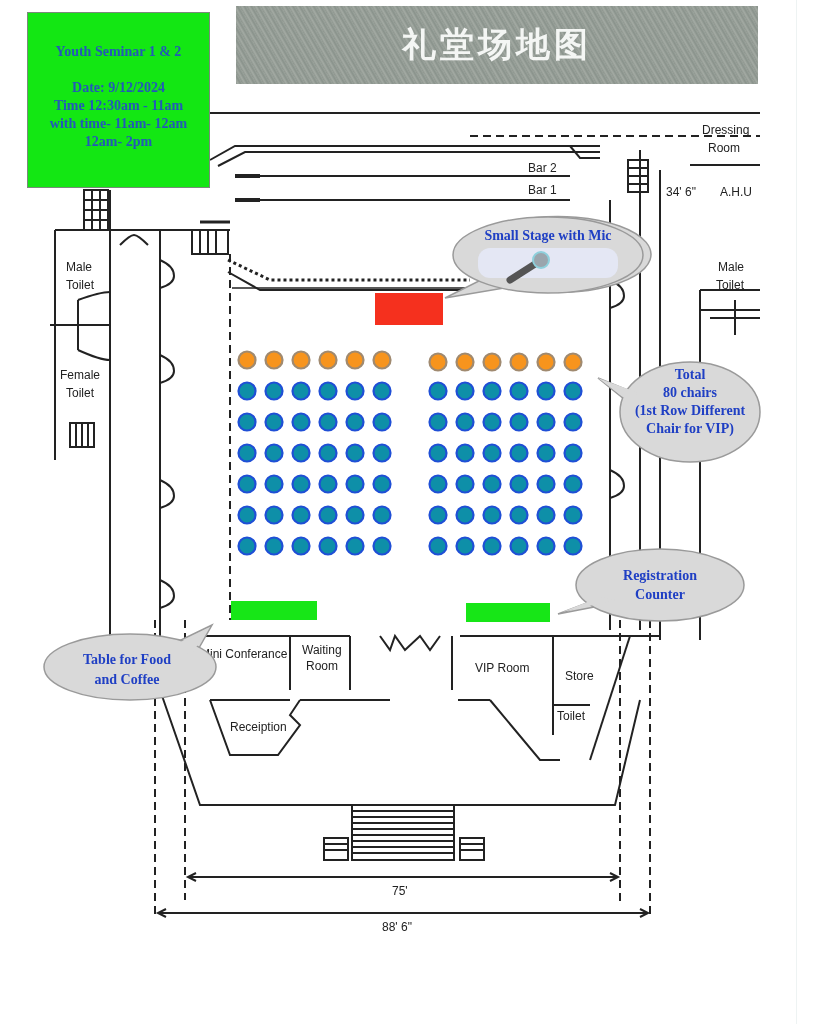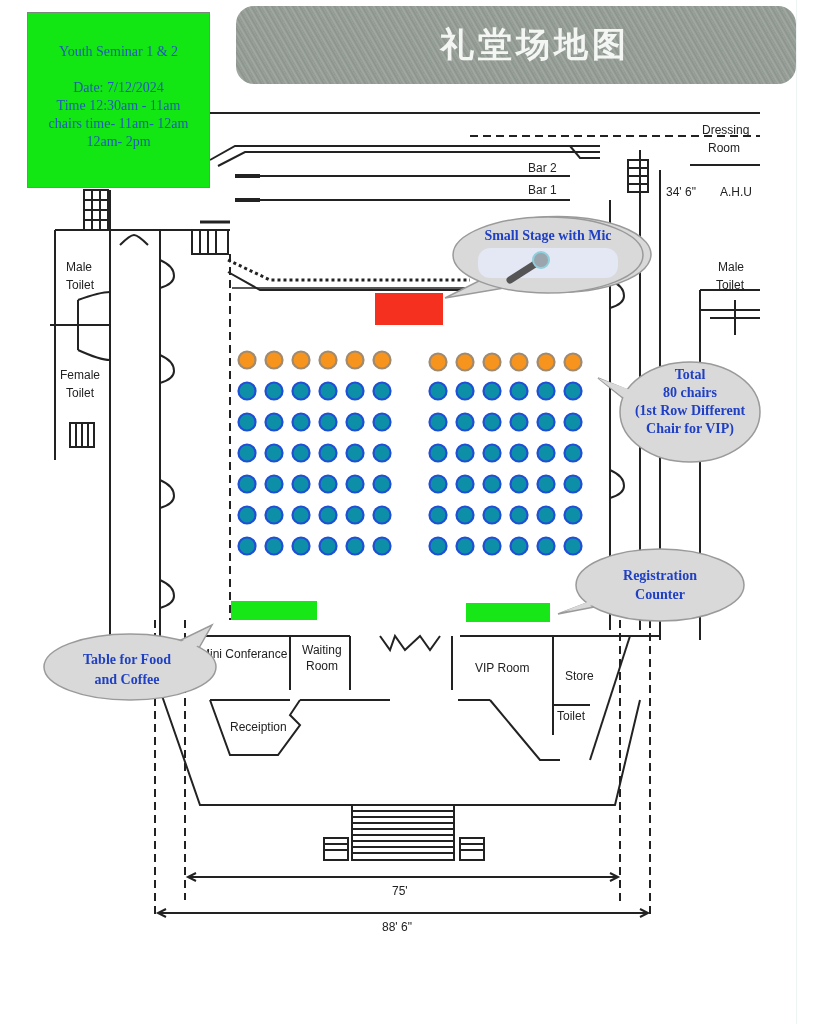--- a/index.html
+++ b/index.html
@@ -1,23 +1,23 @@
 <!DOCTYPE html>
 <html><head>
 <meta charset="utf-8">
 <style>
   html, body { margin: 0; padding: 0; background: #ffffff; }
   body { width: 834px; height: 1024px; position: relative; overflow: hidden; font-family: "Liberation Sans", sans-serif; }
   .page-edge { position: absolute; left: 796px; top: 0; width: 38px; height: 1024px; background: #ffffff; border-left: 1px solid #eef3f3; }
-  .title-banner { position: absolute; left: 236px; top: 6px; width: 522px; height: 78px; border-radius: 18px;
+  .title-banner { position: absolute; left: 236px; top: 6px; width: 522px; height: 78px; border-radius: 0;
     background: repeating-linear-gradient(60deg, #8f9790 0px, #a3aaa3 2px, #8a938c 4px, #9aa29b 6px);
-    display: flex; align-items: center; justify-content: center; padding-left: 38px; }
+    display: flex; align-items: center; justify-content: center; }
   .title-banner span { color: #f4f6f4; font-size: 34px; letter-spacing: 4px; font-family: "DejaVu Sans", sans-serif; font-weight: bold; }
   .info-box { position: absolute; left: 27px; top: 12px; width: 183px; height: 176px; background: #13e713; border: 1px solid #7a8a7a;
-    box-sizing: border-box; color: #2359b8; font-family: "Liberation Serif", serif; font-weight: normal; font-size: 14px;
+    box-sizing: border-box; color: #2359b8; font-family: "Liberation Serif", serif; font-weight: bold; font-size: 14px;
     text-align: center; line-height: 18px; padding-top: 30px; }
   .info-box .gap { height: 18px; }
   svg.plan { position: absolute; left: 0; top: 0; }
   .lbl { font-family: "Liberation Sans", sans-serif; font-size: 12px; fill: #222; }
   .callout-text { font-family: "Liberation Serif", serif; font-weight: bold; font-size: 14px; fill: #1f3fc4; }
 </style>
 </head>
 <body>
 
 <div class="page-edge"></div>
@@ -289,17 +289,17 @@
     <ellipse cx="130" cy="667" rx="86" ry="33" fill="#d9d9d9" stroke="#9a9a9a" stroke-width="1.5"></ellipse>
     <path d="M 208 628 L 165 650 L 192 654 Z" fill="#d9d9d9"></path>
     <text class="callout-text" x="127" y="664" text-anchor="middle">Table for Food</text>
     <text class="callout-text" x="127" y="684" text-anchor="middle">and Coffee</text>
   </g>
 </svg>
 
 <div class="info-box">
   <div>Youth Seminar 1 &amp; 2</div>
   <div class="gap"></div>
-  <div>Date: 7/12/2024</div>
+  <div>Date: 9/12/2024</div>
   <div>Time 12:30am - 11am</div>
-  <div>chairs time- 11am- 12am</div>
+  <div>with time- 11am- 12am</div>
   <div>12am- 2pm</div>
 </div>
 
 </body></html>

